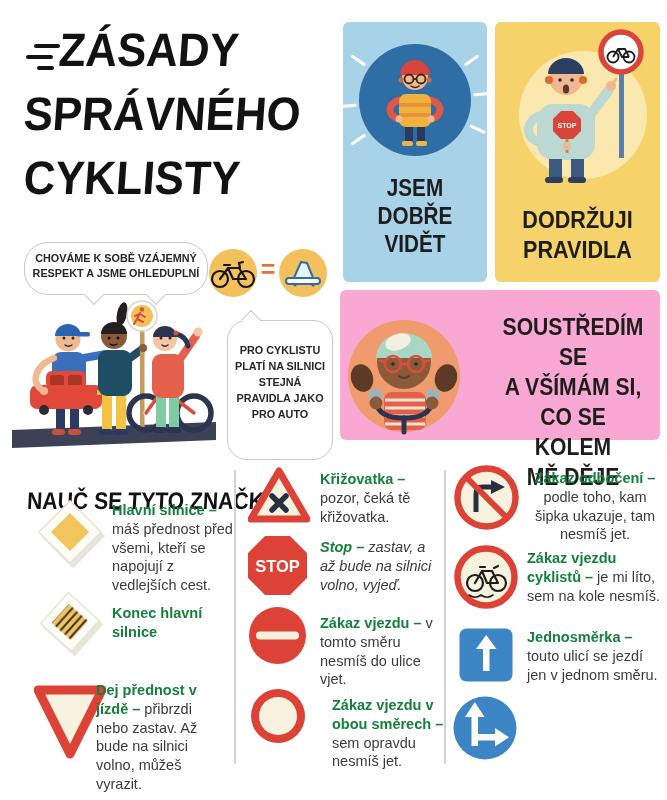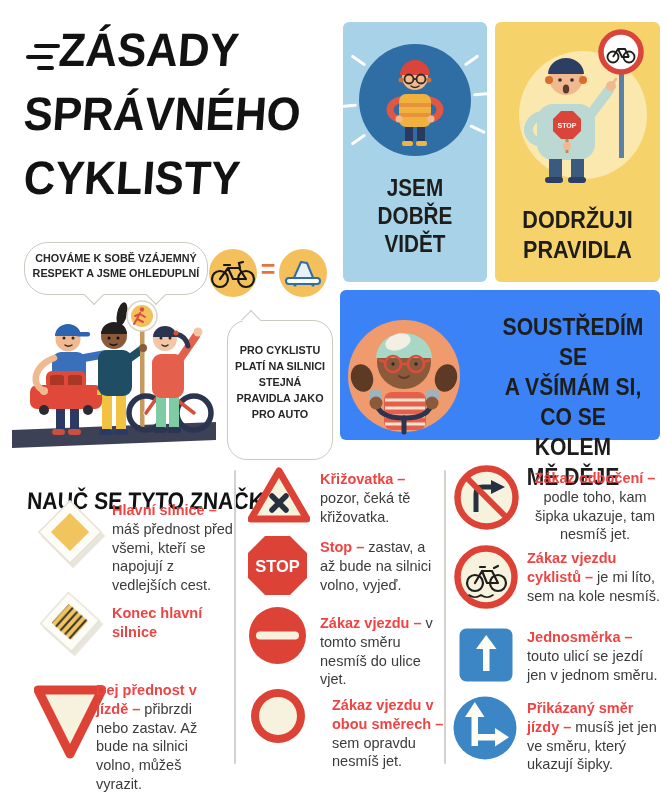--- a/index.html
+++ b/index.html
@@ -13,21 +13,21 @@
   .title-line.l1{padding-left:38px;}
   .speed-lines i{display:block;position:absolute;height:4px;background:#121212;border-radius:2px;}
   .speed-lines i:nth-child(1){left:8px;top:26px;width:26px;}
   .speed-lines i:nth-child(2){left:0px;top:37px;width:27px;}
   .speed-lines i:nth-child(3){left:11px;top:48px;width:17px;}
 
   
   .card{position:absolute;border-radius:6px;}
   .card-blue{left:343px;top:22px;width:144px;height:260px;background:#a7d2e8;}
   .card-yellow{left:495px;top:22px;width:165px;height:260px;background:#f6d26b;}
-  .card-orange{left:340px;top:290px;width:320px;height:150px;background:#3b82f6;}
+  .card-orange{left:340px;top:290px;width:320px;height:150px;background:#f9a8d4;}
   .card svg.illu{position:absolute;left:0;top:0;}
   .caption{position:absolute;width:100%;text-align:center;font-weight:700;color:#1d1d1b;}
   .card-blue .caption{top:152px;font-size:23px;line-height:28px;transform:scaleX(0.9);}
   .card-yellow .caption{top:183px;font-size:24px;line-height:30px;transform:scaleX(0.9);}
   .card-orange .caption{left:150px;top:22px;width:166px;font-size:24px;line-height:30px;
                         transform:scaleX(0.88);transform-origin:center top;}
 
   
   .bubble{position:absolute;background:#fff;border:1.6px solid #ccc9c0;text-align:center;
           color:#262626;font-weight:700;box-sizing:border-box;}
@@ -52,21 +52,21 @@
 
   
   .sec-heading{position:absolute;left:28px;top:467px;font-size:24px;font-weight:700;color:#121212;
                transform:skewX(-3deg) scaleX(0.88);transform-origin:left top;white-space:nowrap;}
   .divider{position:absolute;width:2px;background:#d4d2cc;border-radius:1px;}
   .dv1{left:234px;top:470px;height:294px;}
   .dv2{left:444px;top:470px;height:294px;}
   .sign-icon{position:absolute;}
   .sign-icon.shadow svg{filter:drop-shadow(3px 4px 0 rgba(205,198,178,0.45));}
   .sign-text{position:absolute;font-size:14.5px;line-height:18.8px;color:#3b3b3b;margin:0;}
-  .sign-text strong{color:#ef4444;font-weight:700;}
+  .sign-text strong{color:#15803d;font-weight:700;}
 </style>
 </head>
 <body>
 
 <div class="page">
 
   <header class="title-block">
     <span class="speed-lines"><i></i><i></i><i></i></span>
     <div class="title-line l1">ZÁSADY</div>
     <div class="title-line">SPRÁVNÉHO</div>
@@ -357,21 +357,21 @@
   <p class="sign-text" style="left:320px;top:470px;width:122px;">
     <strong>Křižovatka –</strong><span> pozor, čeká tě křižovatka.</span>
   </p>
 
   <div class="sign-icon" style="left:246px;top:534px;">
     <svg width="63" height="63" viewBox="0 0 63 63">
       <polygon points="19,2 44,2 61,19 61,44 44,61 19,61 2,44 2,19" fill="#dd4236"></polygon>
       <text x="31.5" y="38" text-anchor="middle" font-size="16.5" font-weight="bold" fill="#ffffff">STOP</text>
     </svg>
   </div>
-  <p class="sign-text" style="left:320px;top:538px;width:124px;">
+  <p class="sign-text" style="left:320px;top:538px;width:124px;font-style:italic;">
     <strong>Stop –</strong><span> zastav, a až bude na silnici volno, vyjeď.</span>
   </p>
 
   <div class="sign-icon" style="left:246px;top:604px;">
     <svg width="63" height="63" viewBox="0 0 63 63">
       <circle cx="31.5" cy="31.5" r="28.5" fill="#dd4236"></circle>
       <rect x="10" y="27.5" width="43" height="8" rx="4" fill="#f7f2dd"></rect>
     </svg>
   </div>
   <p class="sign-text" style="left:320px;top:614px;width:124px;">
@@ -428,17 +428,14 @@
 
   <div class="sign-icon" style="left:451px;top:694px;">
     <svg width="68" height="68" viewBox="0 0 68 68">
       <circle cx="34" cy="34" r="31.5" fill="#3c86c5"></circle>
       <rect x="20.5" y="19" width="6.5" height="33" fill="#fdfdf5"></rect>
       <polygon points="23.8,8 14,23 33.5,23" fill="#fdfdf5"></polygon>
       <rect x="24" y="40" width="20" height="6.5" fill="#fdfdf5"></rect>
       <polygon points="58,43.2 44,34 44,52.5" fill="#fdfdf5"></polygon>
     </svg>
   </div>
-  <p class="sign-text" style="left:527px;top:699px;width:136px;">
-    <strong>Přikázaný směr jízdy –</strong><span> musíš jet jen ve směru, který ukazují šipky.</span>
-  </p>
 
 </div>
 
 </body></html>

